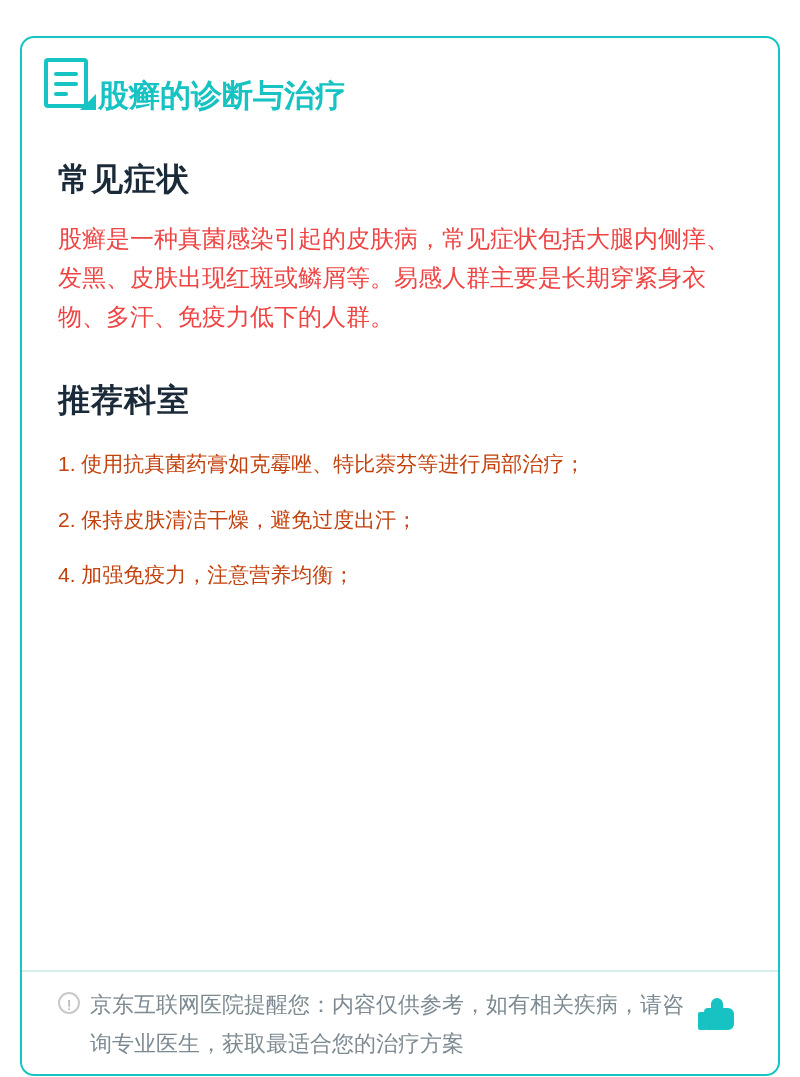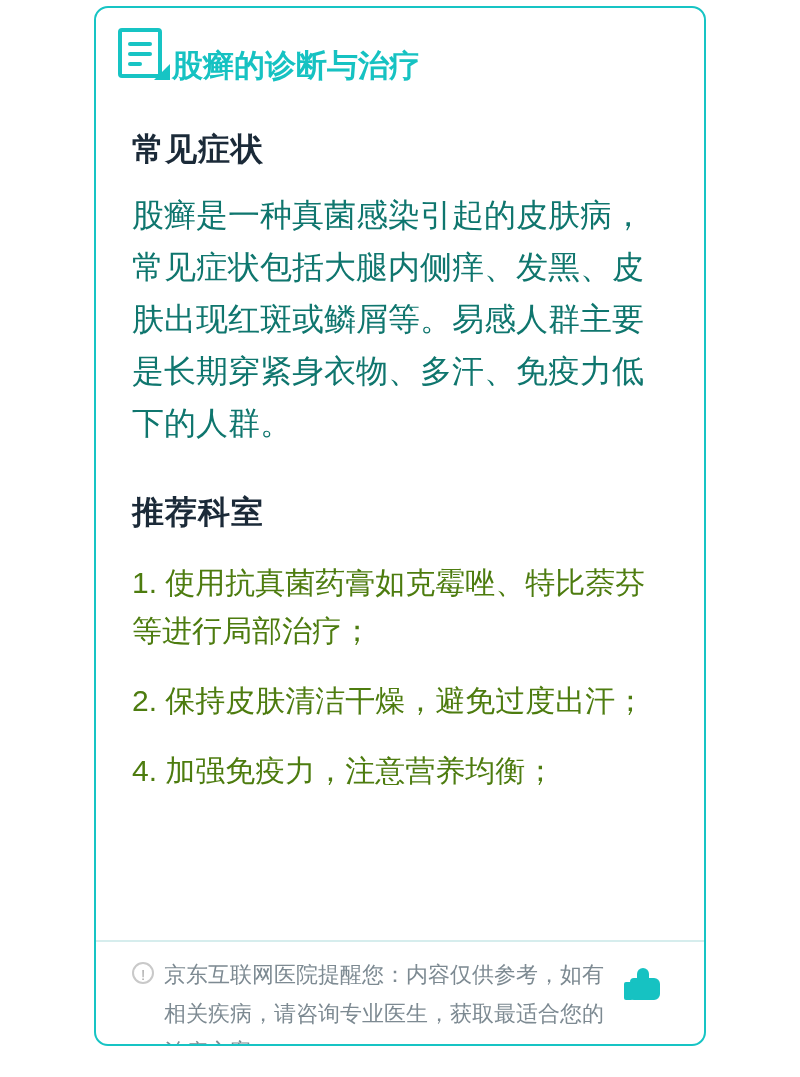--- a/index.html
+++ b/index.html
@@ -9,23 +9,23 @@
   }
   body {
     width: 800px;
     height: 1077px;
     font-family: "Liberation Sans", sans-serif;
     color: #1f2d3d;
   }
   .card {
     position: relative;
     box-sizing: border-box;
-    width: 612px;
+    width: 760px;
     height: 1040px;
-    margin: 6px auto;
+    margin: 36px auto;
     background: #ffffff;
     border: 2px solid #17c4c4;
     border-radius: 14px;
     padding: 30px 36px 0 36px;
     overflow: hidden;
   }
   .doc-icon {
     position: absolute;
     left: 18px;
     top: 18px;
@@ -71,38 +71,38 @@
     line-height: 1.3;
   }
   .section-title {
     font-size: 32px;
     font-weight: bold;
     color: #1b2a38;
     margin: 42px 0 18px 0;
     letter-spacing: 1px;
   }
   .body-text {
-    font-size: 32px;
+    font-size: 24px;
     line-height: 1.62;
-    color: #0f766e;
+    color: #ef4444;
     margin: 0 0 6px 0;
   }
   .plain-text {
     font-size: 24px;
     color: #1b2a38;
     margin: 0;
     line-height: 1.6;
   }
   .steps {
     margin-top: 24px;
   }
   .step {
-    font-size: 30px;
+    font-size: 21px;
     line-height: 1.6;
-    color: #4d7c0f;
+    color: #c2410c;
     margin-bottom: 22px;
   }
   .footer {
     position: absolute;
     left: 0;
     right: 0;
     bottom: 0;
     height: 104px;
     border-top: 2px solid #d6eded;
     padding: 14px 36px 0 36px;

